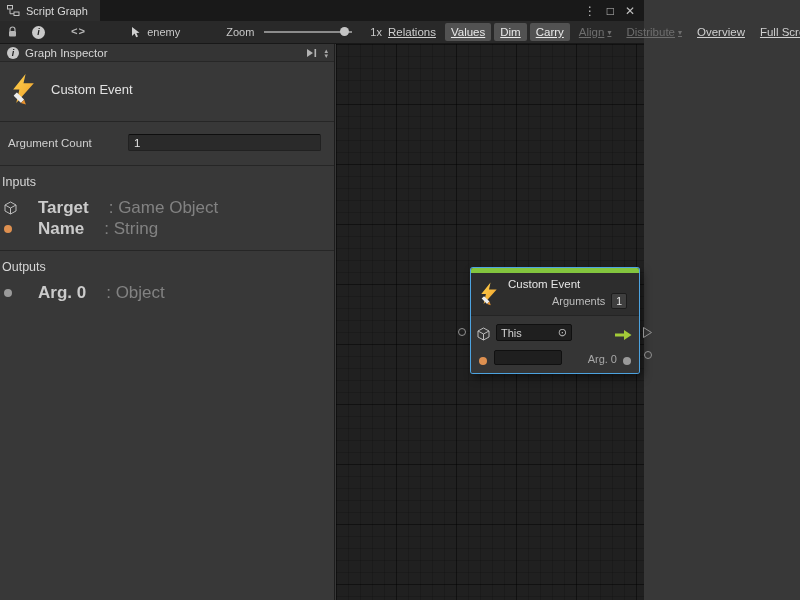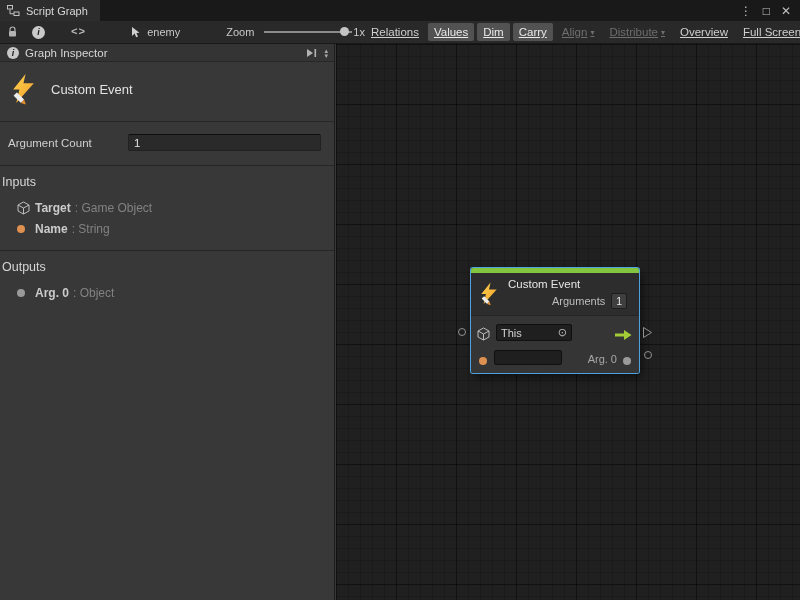--- a/index.html
+++ b/index.html
@@ -1,18 +1,18 @@
 <!DOCTYPE html>
 <html><head>
 <meta charset="utf-8">
 <style>
   * { margin:0; padding:0; box-sizing:border-box; }
   html,body { width:800px; height:600px; overflow:hidden; }
   body { font-family:"Liberation Sans", sans-serif; font-size:12px; color:#d2d2d2; background:#383838; }
-  .window { position:relative; width:800px; height:600px; }
+  .window { position:relative; width:644px; height:600px; }
 
   
   .titlebar { position:absolute; top:0; left:0; right:0; height:21px; background:#191919; display:flex; align-items:stretch; }
   .tab { display:flex; align-items:center; gap:6px; background:#2d2d2d; padding:0 12px 0 7px; font-size:11px; color:#d8d8d8; }
   .titlebar-controls { margin-left:auto; display:flex; align-items:center; gap:11px; padding-right:9px; color:#c0c0c0; font-size:12px; }
   .tb-ctl { cursor:default; line-height:1; }
 
   
   .toolbar { position:absolute; top:21px; left:0; right:0; height:23px; background:#292929; border-bottom:1px solid #181818; display:flex; align-items:center; font-size:11px; color:#c8c8c8; }
   .toolbar > * { flex:0 0 auto; }
@@ -37,21 +37,21 @@
   .event-header { display:flex; align-items:center; gap:14px; padding:12px 10px 16px 10px; }
   .event-title { font-size:13px; color:#e2e2e2; }
   .divider { height:1px; background:#262626; }
   .fields { padding:10px 0 12px 0; }
   .field-row { display:flex; align-items:center; height:21px; padding-left:8px; }
   .flabel { width:120px; font-size:11.5px; color:#cfcfcf; }
   .finput { flex:1; margin-right:13px; height:17px; background:#2a2a2a; border:1px solid #212121; border-top-color:#0e0e0e; border-radius:2px; color:#e4e4e4; font-family:inherit; font-size:11.5px; padding:0 5px; }
   .checkbox { width:13px; height:13px; background:#2a2a2a; border:1px solid #1a1a1a; border-radius:2px; display:inline-block; }
   .section { padding:9px 0 11px 0; }
   .sec-title { font-size:12.5px; color:#d6d6d6; padding-left:2px; margin-bottom:8px; }
-  .port-row { display:flex; align-items:center; height:21px; padding-left:17px; font-size:12px; }
+  .port-row { display:flex; align-items:center; height:21px; padding-left:4px; font-size:17px;gap:16px; }
   .picon { width:18px; display:inline-flex; justify-content:flex-start; align-items:center; }
   .pname { font-weight:bold; color:#cbcbcb; margin-right:4px; }
   .ptype { color:#828282; }
   .dot { width:8px; height:8px; border-radius:50%; display:inline-block; }
   .dot.orange { background:#DE9050; }
   .dot.gray { background:#9a9a9a; }
 
   
   .graph { position:absolute; top:44px; left:336px; right:0; bottom:0; background-color:#202020;
     background-image:
@@ -112,21 +112,21 @@
     <span class="code-glyph" style="margin-left:26px">&lt;&gt;</span>
     <svg width="12" height="13" viewBox="0 0 12 13" style="margin-left:44px">
       <path d="M2 1 L2 10 L4.6 7.6 L6.2 11.3 L8 10.5 L6.4 6.9 L9.5 6.7 Z" fill="#cfcfcf"></path>
     </svg>
     <span style="margin-left:5px">enemy</span>
     <span style="margin-left:46px">Zoom</span>
     <div class="slider" style="margin-left:10px">
       <div class="track"></div>
       <div class="knob"></div>
     </div>
-    <span style="margin-left:1px">1x</span>
+    <span style="margin-left:18px">1x</span>
     <div class="tb-buttons">
       <button class="tbtn">Relations</button>
       <button class="tbtn active">Values</button>
       <button class="tbtn active">Dim</button>
       <button class="tbtn active">Carry</button>
       <button class="tbtn disabled">
         <span>Align</span>
         <span class="arr">▾</span>
       </button>
       <button class="tbtn disabled">

